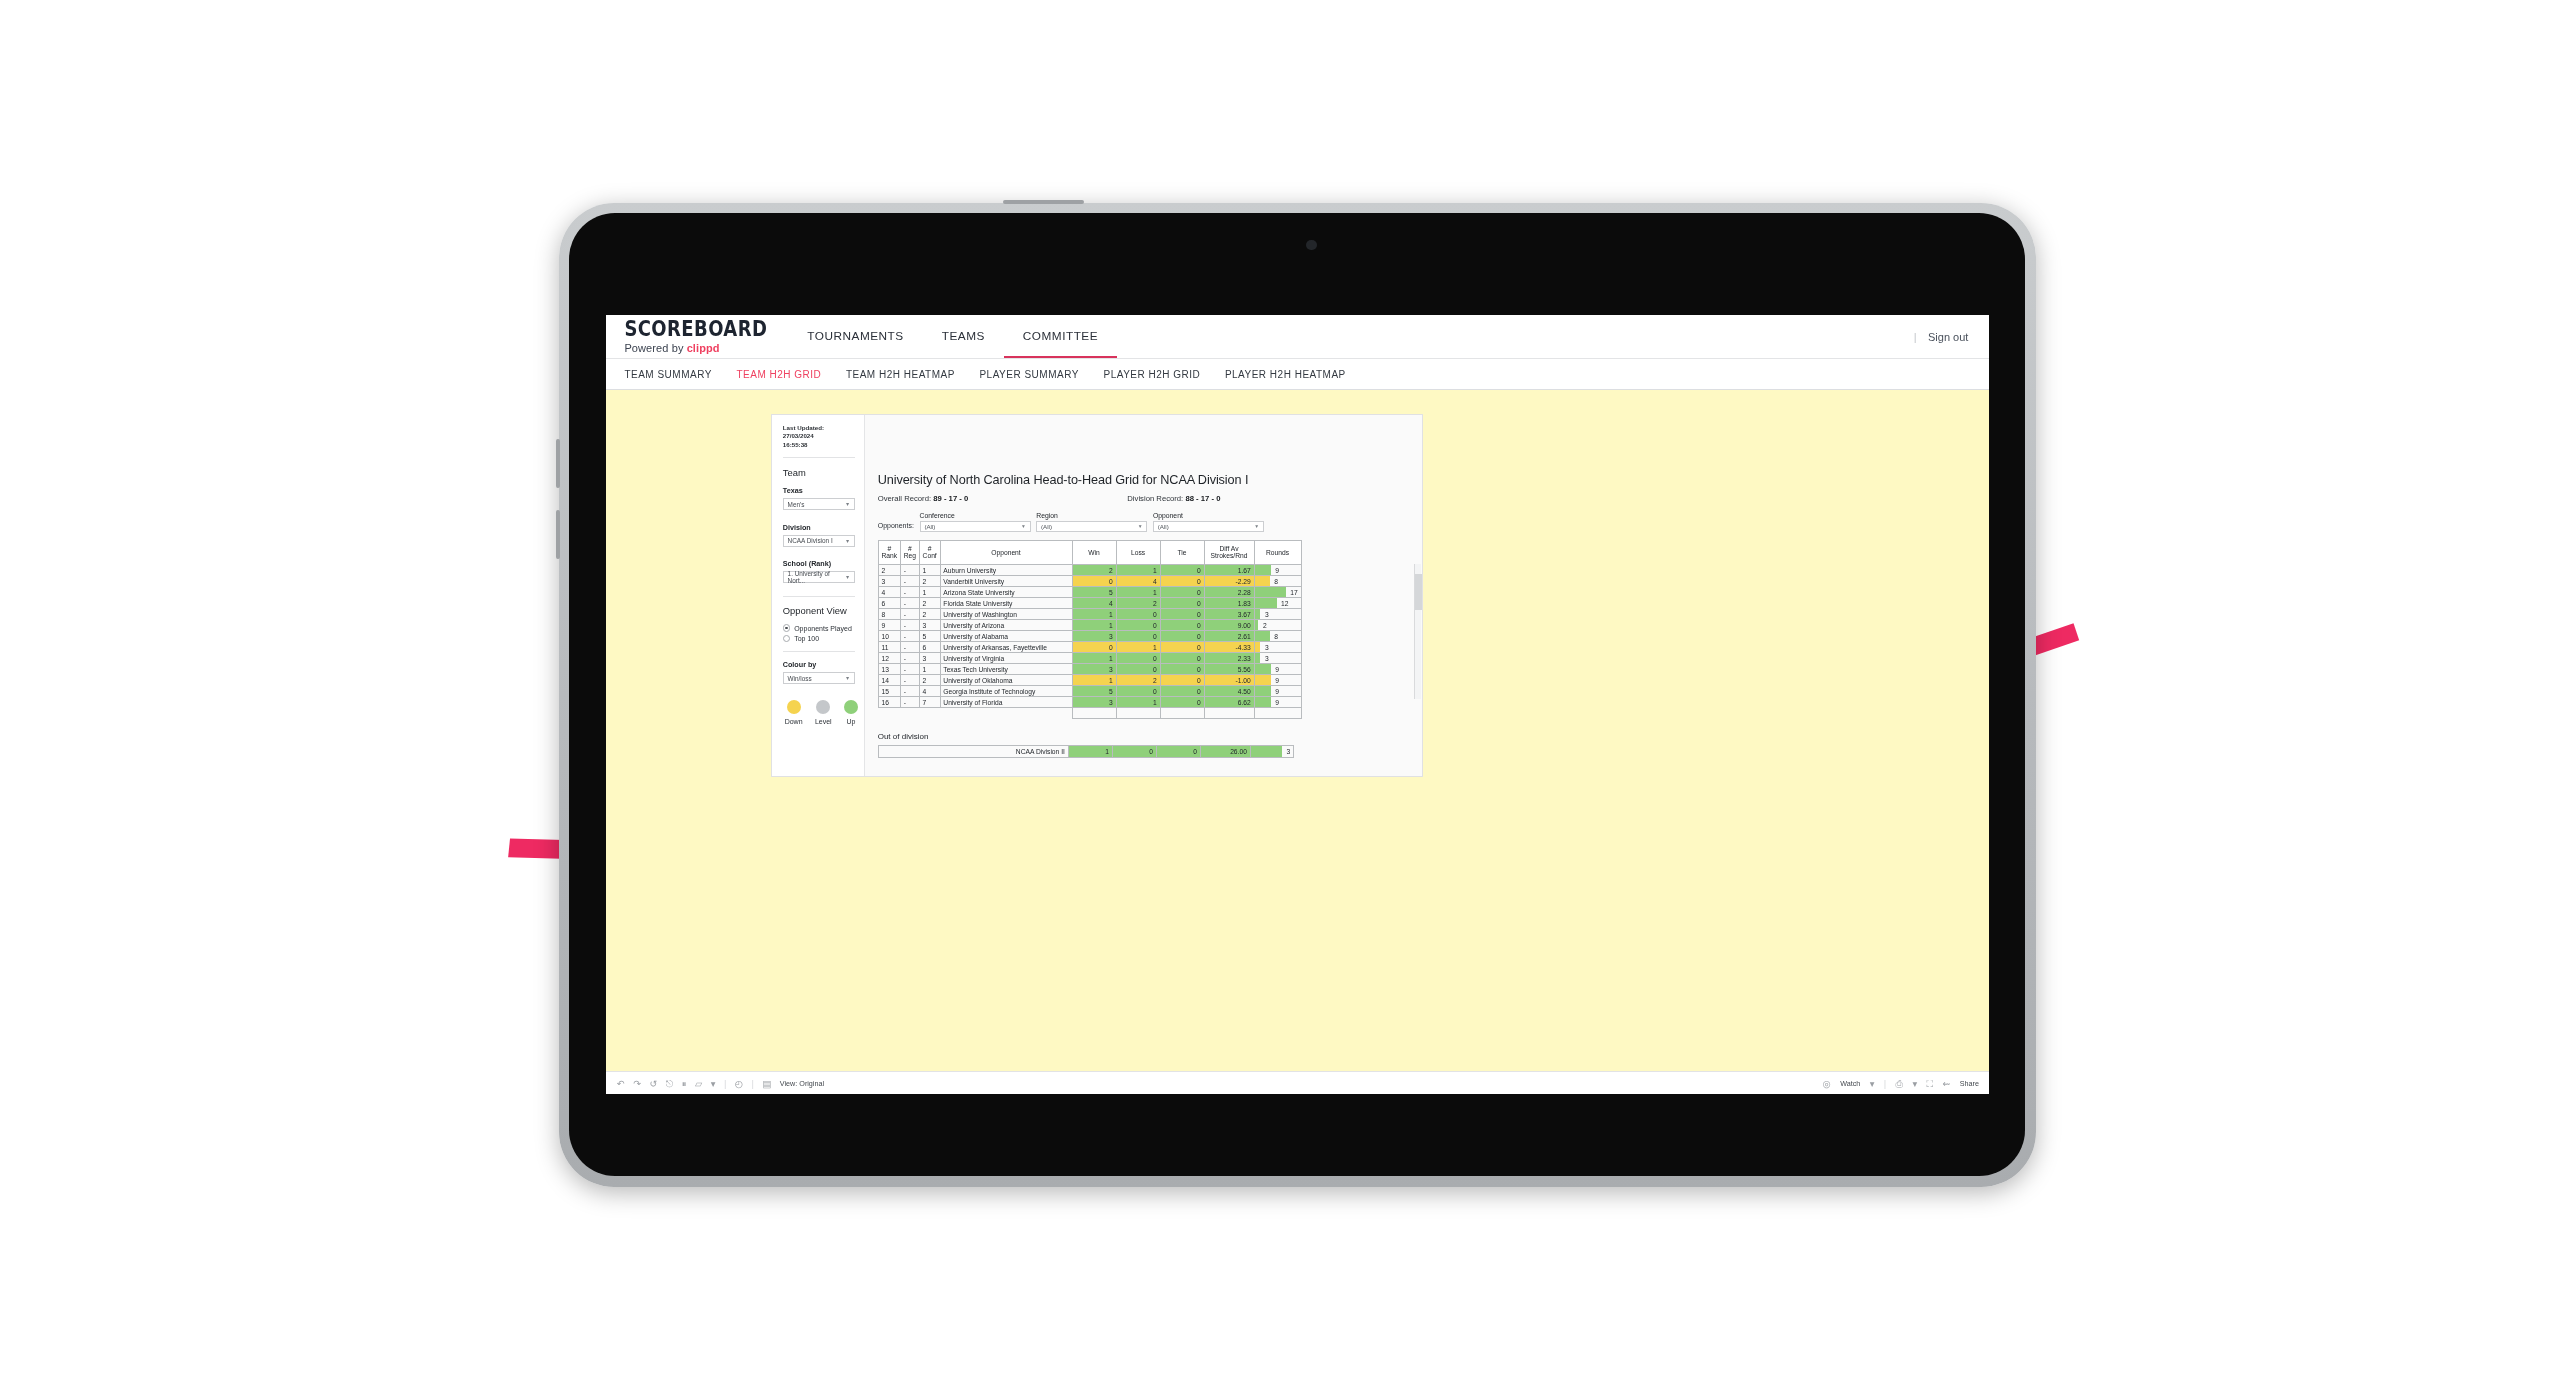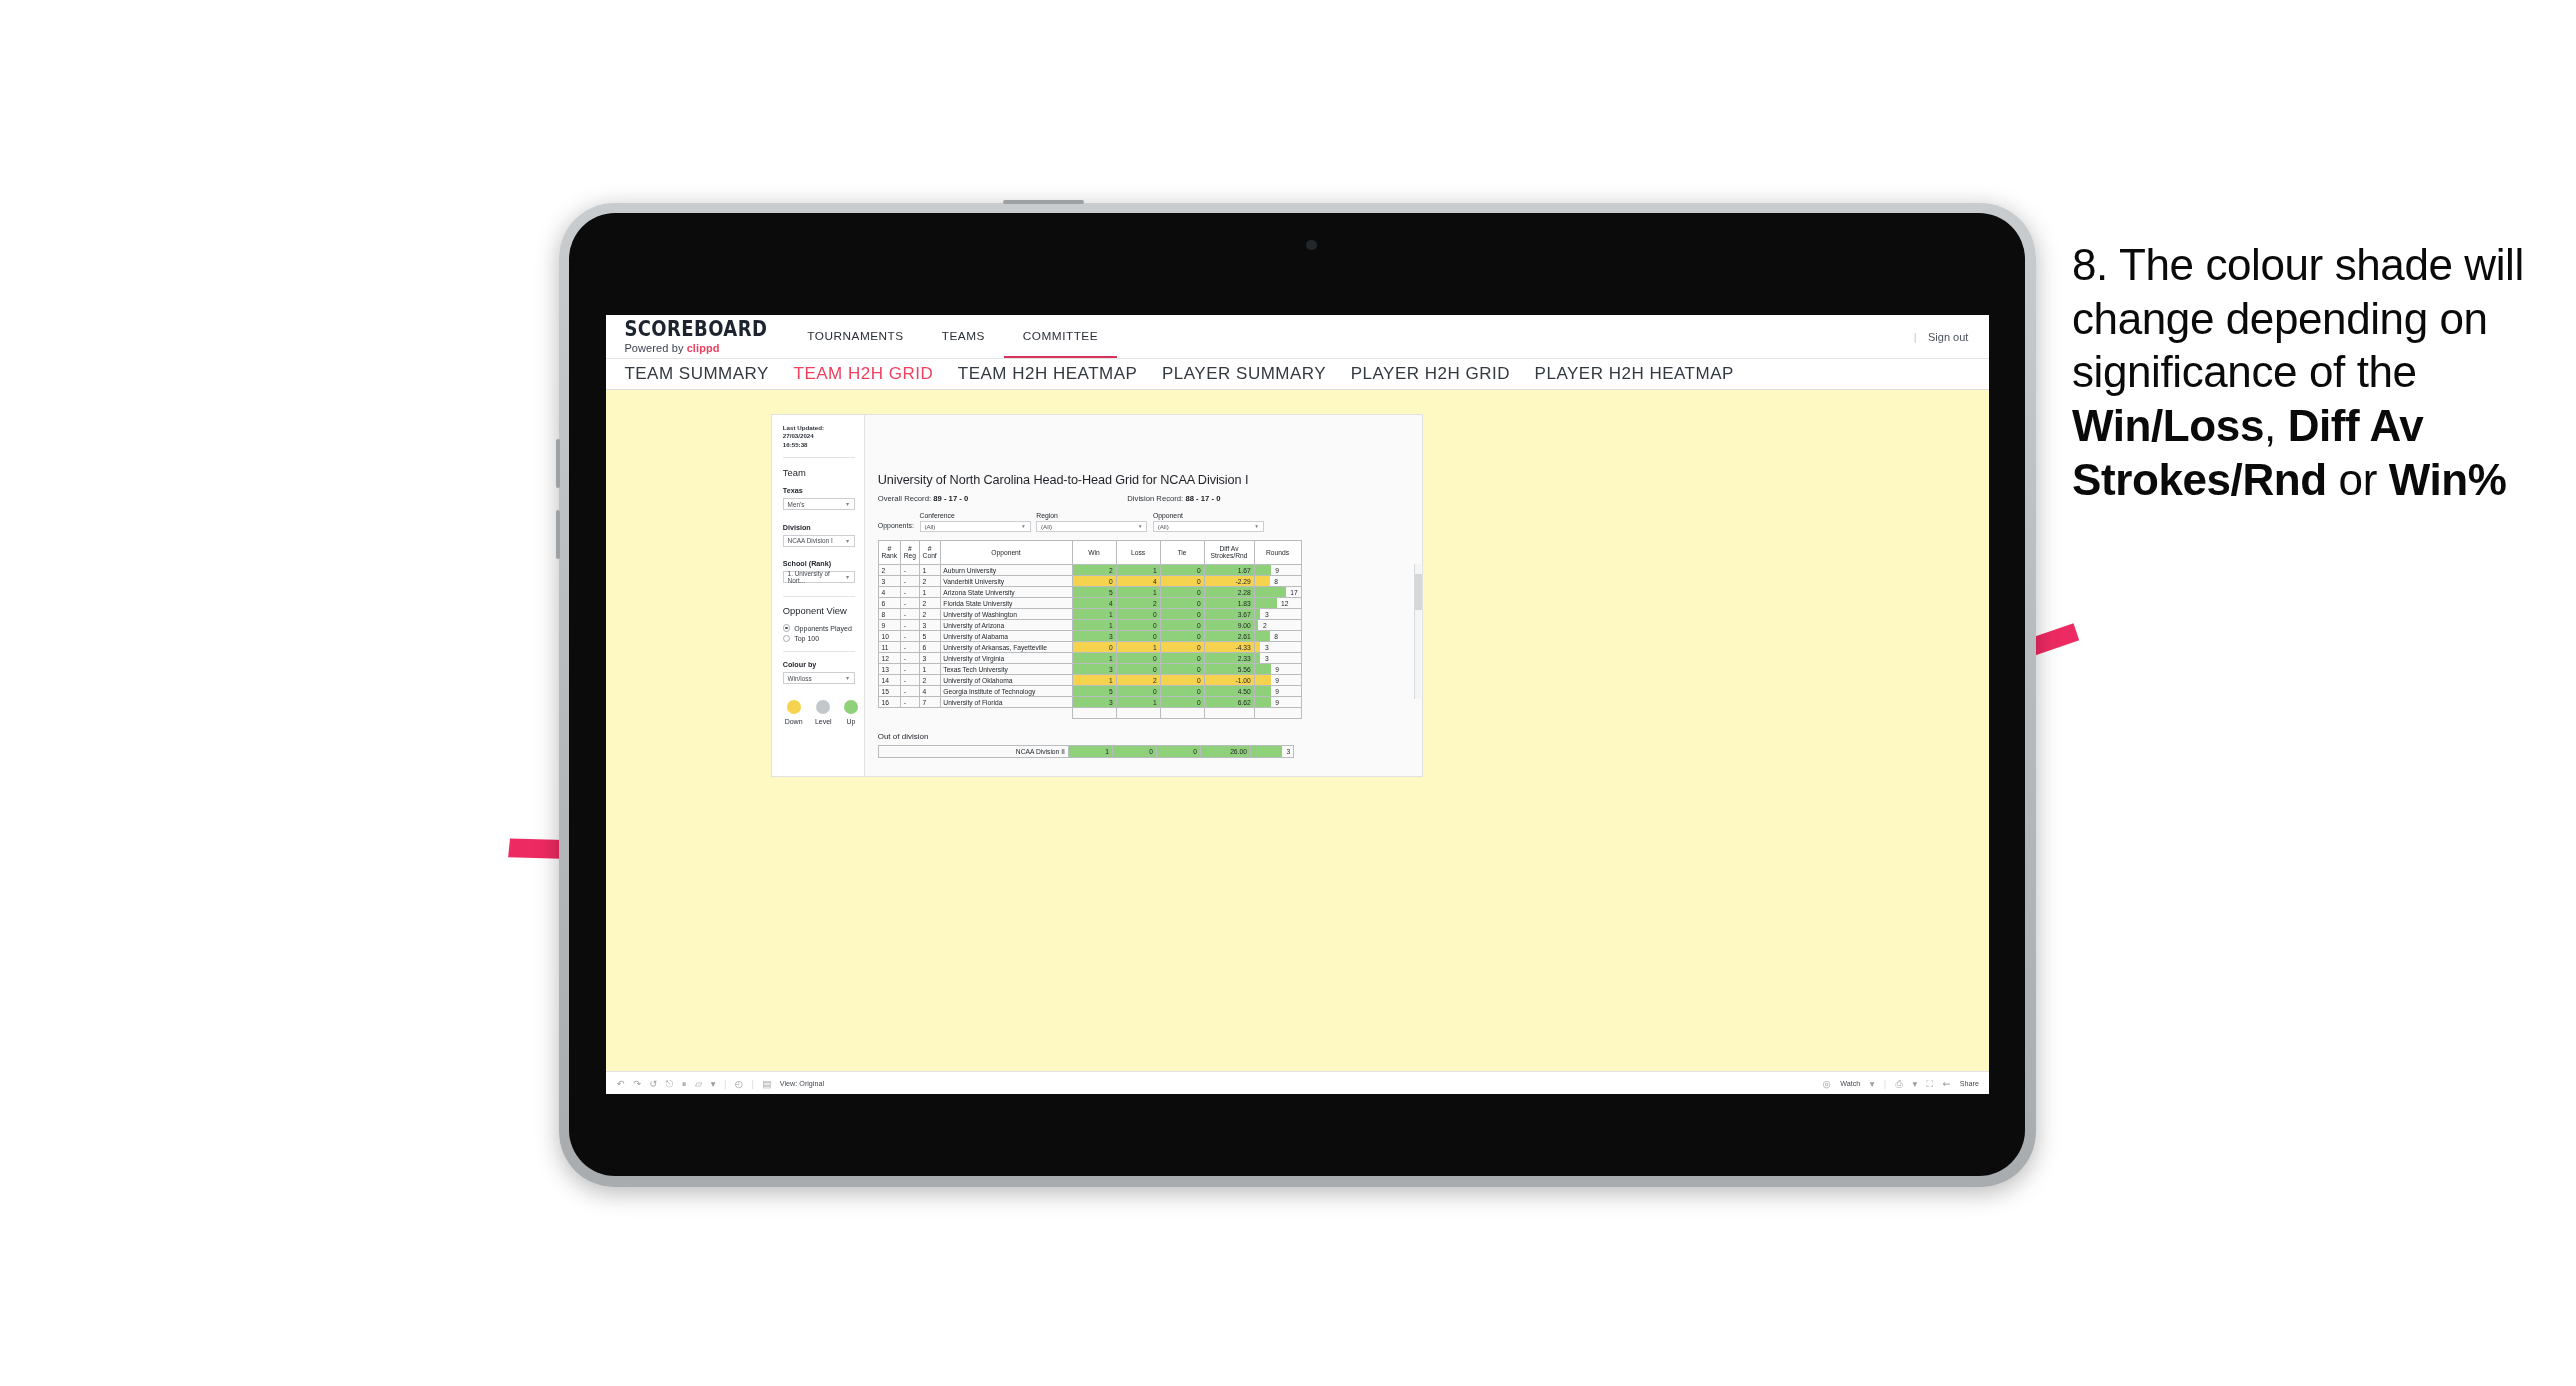--- a/index.html
+++ b/index.html
@@ -83,21 +83,21 @@
     margin-left: auto; display: flex; align-items: center;
     padding-right: 21px; gap: 11.3px; font-size: 11px; color: #4a515c;
   }
   .divider-v { color: #c3c6ca; }
 
   .subnav {
     position: absolute; left: 0; top: 44px; width: 100%; height: 31px;
     background: #fff; border-bottom: 0.9px solid #dcdee1;
     display: flex; align-items: center; padding-left: 18px; gap: 24.6px;
   }
-  .subnav-item { font-size: 17px; letter-spacing: 0.5px; color: #333941; cursor: pointer; }
+  .subnav-item { font-size: 10px; letter-spacing: 0.5px; color: #333941; cursor: pointer; }
   .subnav-item.active { color: #ef4060; }
 
   
   .viz {
     position: absolute; left: 165px; top: 99px;
     width: 652px; height: 363px;
     background: #fafafa;
     border: 0.9px solid #e0e1e3;
     display: flex;
   }
@@ -183,24 +183,20 @@
   .tb-sep { color: #d8dadc; font-size: 9.4px; }
   .tb-txt { font-size: 7.2px; color: #43484e; cursor: pointer; }
   .tb-right { margin-left: auto; display: flex; align-items: center; gap: 9.4px; }
 </style>
 </head>
 <body>
 
 <div class="canvas">
 
 
-  <div class="annot annot-right">
-    <span>8.</span>
-    <span id="annot-right-rich"><span>The colour shade will change depending on significance of the </span><b>Win/Loss</b><span>, </span><b>Diff Av Strokes/Rnd</b><span> or </span><b>Win%</b></span>
-  </div>
 
   <svg class="arrow-svg" viewBox="0 0 2728 1468">
     <g fill="#ee2a62">
       <path d="M 540 888 L 1474 914 L 1472 934 L 538 908 Z"></path>
       <path d="M 1458 884 L 1530 921 L 1456 952 Z"></path>
     </g>
     <g fill="#ee2a62">
       <path d="M 2196 660 L 1836 784 L 1842 802 L 2202 678 Z"></path>
       <path d="M 1860 742 L 1768 790 L 1856 822 Z"></path>
     </g>

